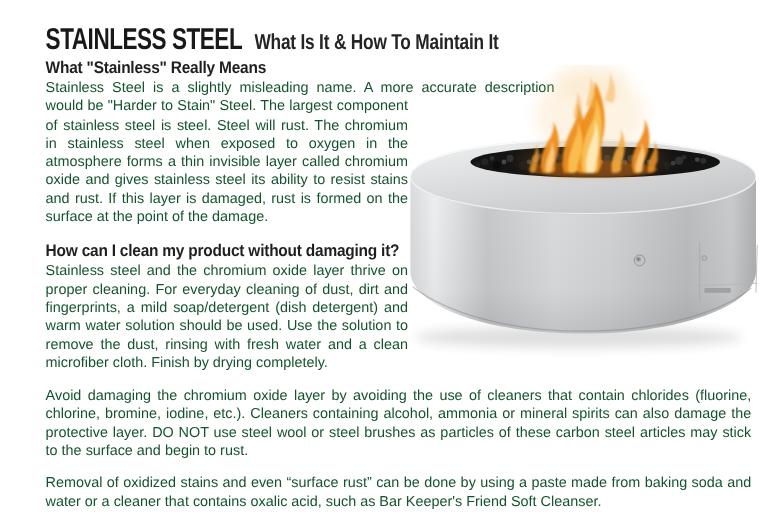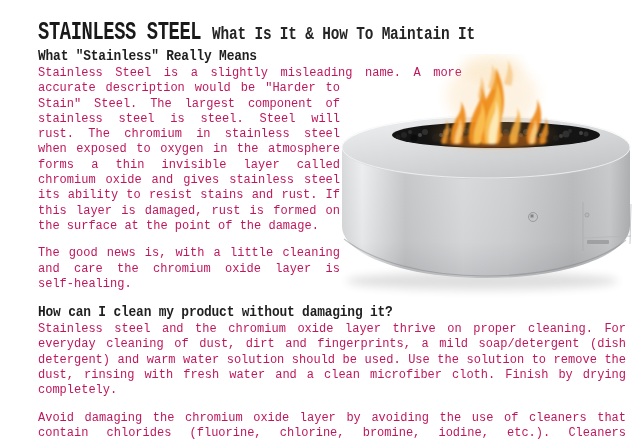--- a/index.html
+++ b/index.html
@@ -1,21 +1,21 @@
 <!DOCTYPE html>
 <html><head>
 <meta charset="utf-8">
 <style>
   html,body{margin:0;padding:0;background:#ffffff;}
   .page{
     position:relative;
     width:643px;height:440px;
     background:#ffffff;
     overflow:hidden;
-    font-family:Liberation Mono, monospace;
+    font-family:Liberation Sans, sans-serif;
     box-sizing:border-box;
     padding:12px 17px 0 38px;
   }
   .titlebar{
     margin:0;padding:0;
     white-space:nowrap;
     height:34px;
   }
   .title-main{
     display:inline-block;
@@ -48,21 +48,21 @@
     letter-spacing:-0.2px;
     transform:scaleX(0.92);
     transform-origin:0 50%;
     white-space:nowrap;
   }
   h2.sec.second{margin-top:4px;}
   .content p{
     margin:0 0 12px 0;
     font-size:12px;
     line-height:15.3px;
-    color:#be185d;
+    color:#14532d;
     text-align:justify;
   }
   .firepit-float{
     float:right;
     width:308px;
     height:250px;
     margin:0 -14px 2px 0;
     shape-outside:polygon(138px 0px,138px 46px,16px 46px,16px 250px,308px 250px,308px 0px);
     shape-margin:8px;
   }
@@ -198,20 +198,20 @@
           <circle cx="200" cy="162" r="0.9" fill="#6e7072"></circle>
         </g>
         <g>
           <circle cx="255" cy="161" r="2" fill="#b8babc" stroke="#919395" stroke-width="0.6"></circle>
         </g>
       </svg>
     </div>
 
     <h2 class="sec">What "Stainless" Really Means</h2>
     <p>Stainless Steel is a slightly misleading name. A more accurate description would be "Harder to Stain" Steel. The largest component of stainless steel is steel. Steel will rust. The chromium in stainless steel when exposed to oxygen in the atmosphere forms a thin invisible layer called chromium oxide and gives stainless steel its ability to resist stains and rust. If this layer is damaged, rust is formed on the surface at the point of the damage.</p>
-    <p>The good news is, with a little cleaning and care the chromium oxide layer is self-healing.</p>
 
     <h2 class="sec second">How can I clean my product without damaging it?</h2>
     <p>Stainless steel and the chromium oxide layer thrive on proper cleaning. For everyday cleaning of dust, dirt and fingerprints, a mild soap/detergent (dish detergent) and warm water solution should be used. Use the solution to remove the dust, rinsing with fresh water and a clean microfiber cloth. Finish by drying completely.</p>
     <p>Avoid damaging the chromium oxide layer by avoiding the use of cleaners that contain chlorides (fluorine, chlorine, bromine, iodine, etc.). Cleaners containing alcohol, ammonia or mineral spirits can also damage the protective layer. DO NOT use steel wool or steel brushes as particles of these carbon steel articles may stick to the surface and begin to rust.</p>
+    <p>Removal of oxidized stains and even “surface rust” can be done by using a paste made from baking soda and water or a cleaner that contains oxalic acid, such as Bar Keeper's Friend Soft Cleanser.</p>
 
   </div>
 </div>
 
 </body></html>

